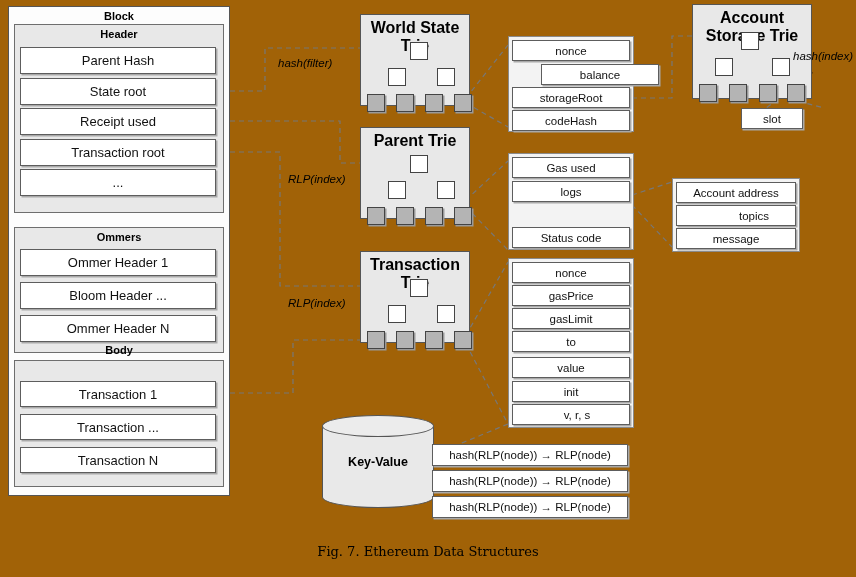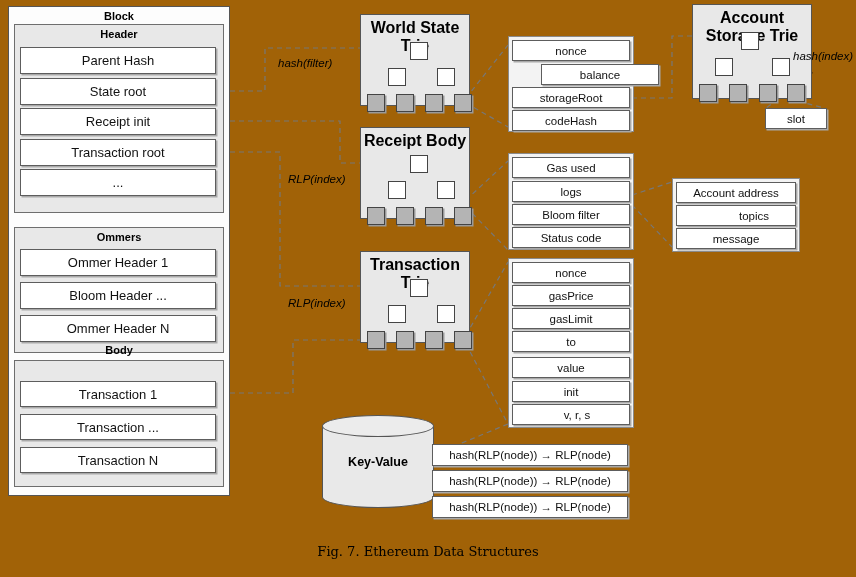--- a/index.html
+++ b/index.html
@@ -210,21 +210,21 @@
   </svg>
 
   <div class="panel" style="left:8px;top:6px;width:222px;height:490px;background:#fdfdfd;border:1px solid #555;">
   </div>
   <div class="panel-title" style="left:8px;top:10px;width:222px;">Block</div>
 
   <div class="panel" style="left:14px;top:24px;width:210px;height:189px;"></div>
   <div class="panel-title" style="left:14px;top:28px;width:210px;">Header</div>
   <div class="field" style="left:20px;top:47px;width:196px;height:27px;">Parent Hash</div>
   <div class="field" style="left:20px;top:78px;width:196px;height:27px;">State root</div>
-  <div class="field" style="left:20px;top:108px;width:196px;height:27px;">Receipt init</div>
+  <div class="field" style="left:20px;top:108px;width:196px;height:27px;">Receipt used</div>
   <div class="field" style="left:20px;top:139px;width:196px;height:27px;">Transaction root</div>
   <div class="field" style="left:20px;top:169px;width:196px;height:27px;">...</div>
 
   <div class="panel" style="left:14px;top:227px;width:210px;height:126px;"></div>
   <div class="panel-title" style="left:14px;top:231px;width:210px;">Ommers</div>
   <div class="field" style="left:20px;top:249px;width:196px;height:27px;">Ommer Header 1</div>
   <div class="field" style="left:20px;top:282px;width:196px;height:27px;">Bloom Header ...</div>
   <div class="field" style="left:20px;top:315px;width:196px;height:27px;">Ommer Header N</div>
 
   <div class="panel" style="left:14px;top:360px;width:210px;height:127px;"></div>
@@ -239,21 +239,21 @@
     <div class="node" style="left:27px;top:53px;"></div>
     <div class="node" style="left:76px;top:53px;"></div>
     <div class="node leaf" style="left:6px;top:79px;"></div>
     <div class="node leaf" style="left:35px;top:79px;"></div>
     <div class="node leaf" style="left:64px;top:79px;"></div>
     <div class="node leaf" style="left:93px;top:79px;"></div>
   </div>
   <div class="edgelabel" style="left:278px;top:57px;">hash(filter)</div>
 
   <div class="trie" style="left:360px;top:127px;width:110px;height:92px;">
-    <div class="tname">Receipt Body</div>
+    <div class="tname">Parent Trie</div>
     <div class="node" style="left:49px;top:27px;"></div>
     <div class="node" style="left:27px;top:53px;"></div>
     <div class="node" style="left:76px;top:53px;"></div>
     <div class="node leaf" style="left:6px;top:79px;"></div>
     <div class="node leaf" style="left:35px;top:79px;"></div>
     <div class="node leaf" style="left:64px;top:79px;"></div>
     <div class="node leaf" style="left:93px;top:79px;"></div>
   </div>
   <div class="edgelabel" style="left:288px;top:173px;">RLP(index)</div>
 
@@ -273,32 +273,31 @@
     <div class="tname">Account Storage Trie</div>
     <div class="node" style="left:48px;top:27px;"></div>
     <div class="node" style="left:22px;top:53px;"></div>
     <div class="node" style="left:79px;top:53px;"></div>
     <div class="node leaf" style="left:6px;top:79px;"></div>
     <div class="node leaf" style="left:36px;top:79px;"></div>
     <div class="node leaf" style="left:66px;top:79px;"></div>
     <div class="node leaf" style="left:94px;top:79px;"></div>
   </div>
   <div class="edgelabel" style="left:793px;top:50px;">hash(index)</div>
-  <div class="field small" style="left:765px;top:108px;width:62px;height:21px;">slot</div>
+  <div class="field small" style="left:741px;top:108px;width:62px;height:21px;">slot</div>
 
   <div class="panel" style="left:508px;top:36px;width:126px;height:96px;background:#f3f3f3;border:1px solid #8a8a8a;"></div>
   <div class="field small" style="left:512px;top:40px;width:118px;height:21px;">nonce</div>
   <div class="field small" style="left:512px;top:64px;width:118px;height:21px;margin-left:29px;">balance</div>
   <div class="field small" style="left:512px;top:87px;width:118px;height:21px;">storageRoot</div>
   <div class="field small" style="left:512px;top:110px;width:118px;height:21px;">codeHash</div>
 
   <div class="panel" style="left:508px;top:153px;width:126px;height:97px;background:#f3f3f3;border:1px solid #8a8a8a;"></div>
   <div class="field small" style="left:512px;top:157px;width:118px;height:21px;">Gas used</div>
   <div class="field small" style="left:512px;top:181px;width:118px;height:21px;">logs</div>
-  <div class="field small" style="left:512px;top:204px;width:118px;height:21px;">Bloom filter</div>
   <div class="field small" style="left:512px;top:227px;width:118px;height:21px;">Status code</div>
 
   <div class="panel" style="left:672px;top:178px;width:128px;height:74px;background:#f3f3f3;border:1px solid #8a8a8a;"></div>
   <div class="field small" style="left:676px;top:182px;width:120px;height:21px;">Account address</div>
   <div class="field small" style="left:676px;top:205px;width:120px;height:21px;padding-left:36px;">topics</div>
   <div class="field small" style="left:676px;top:228px;width:120px;height:21px;">message</div>
 
   <div class="panel" style="left:508px;top:258px;width:126px;height:170px;background:#f3f3f3;border:1px solid #8a8a8a;"></div>
   <div class="field small" style="left:512px;top:262px;width:118px;height:21px;">nonce</div>
   <div class="field small" style="left:512px;top:285px;width:118px;height:21px;">gasPrice</div>

